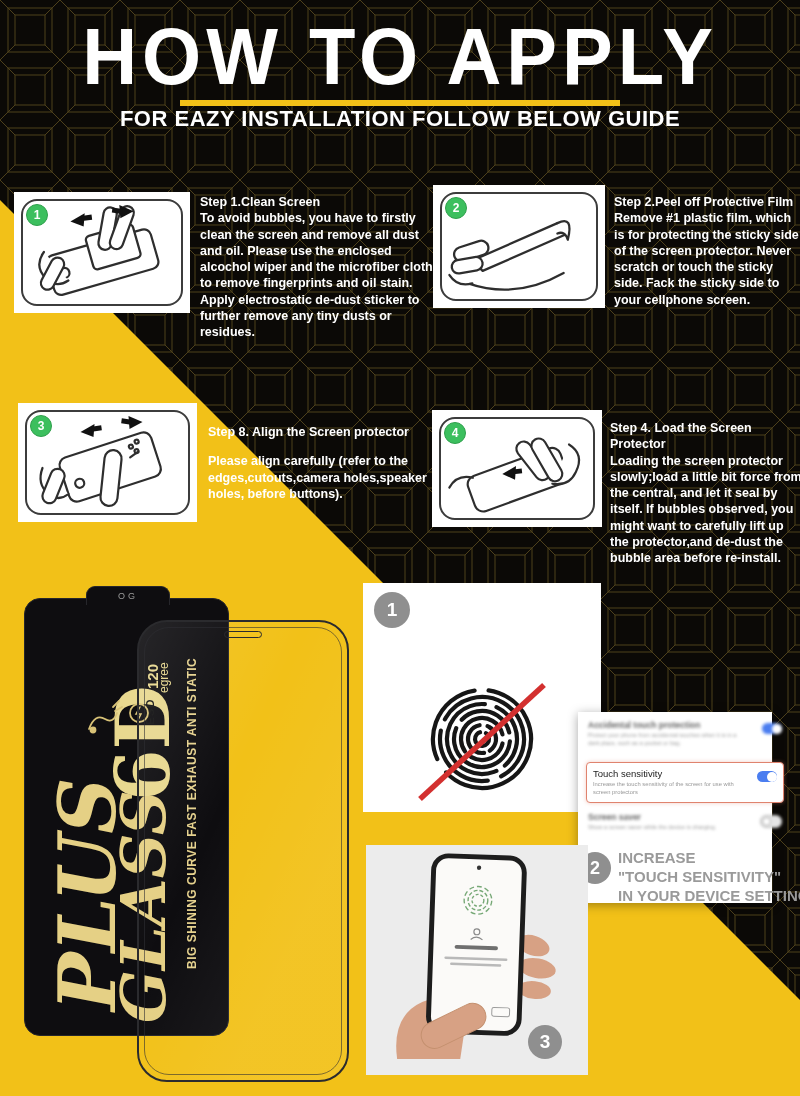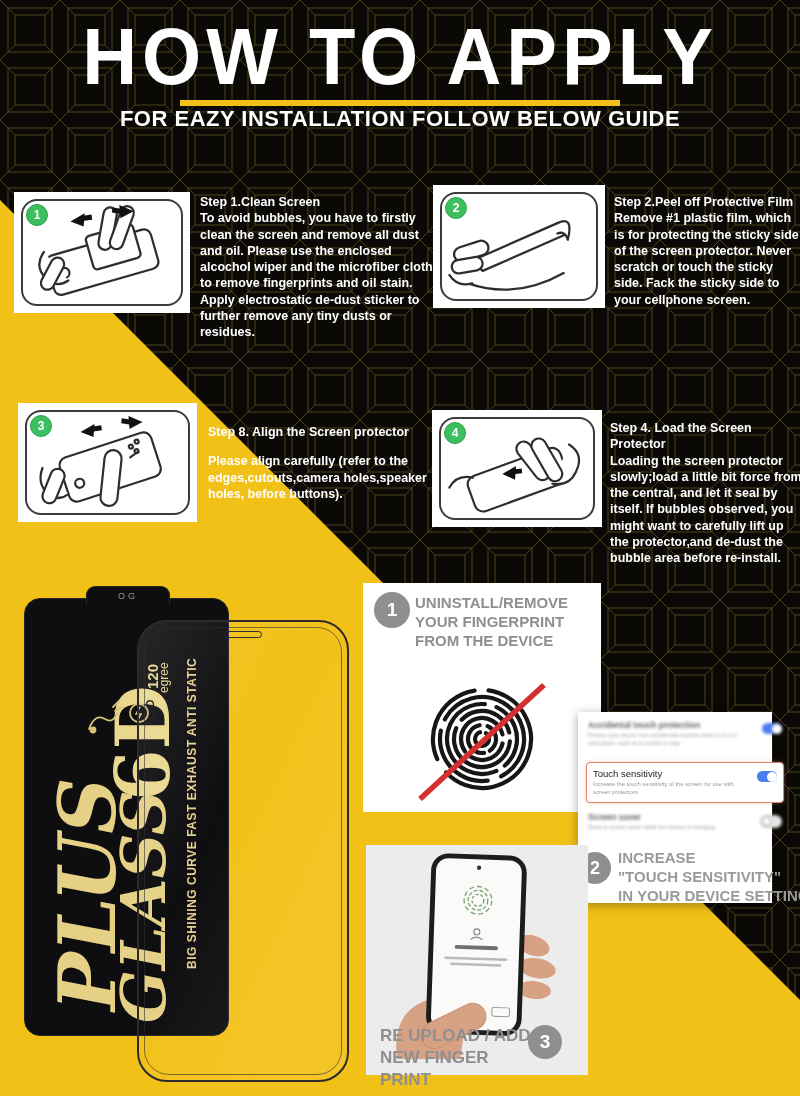--- a/index.html
+++ b/index.html
@@ -220,21 +220,20 @@
       </g>
     </svg>
   </div>
 
   <div class="glass-outline">
     <div class="glass-notch"></div>
   </div>
 
   <div class="card1">
     <div class="gray-circle" style="left:11px;top:9px;width:36px;height:36px;font-size:19px;">1</div>
-    <div class="card1-label gray-text">UNINSTALL/REMOVE YOUR FINGERPRINT FROM THE DEVICE</div>
     <svg class="fp-wrap" viewBox="0 0 140 140">
       <g fill="none" stroke="#161616" stroke-width="4.2" stroke-linecap="round">
         <circle cx="70" cy="72" r="7" stroke-dasharray="26 6" transform="rotate(40 70 72)"></circle>
         <circle cx="70" cy="72" r="14" stroke-dasharray="34 8 30 6" transform="rotate(120 70 72)"></circle>
         <circle cx="70" cy="72" r="21" stroke-dasharray="50 9 40 8" transform="rotate(210 70 72)"></circle>
         <circle cx="70" cy="72" r="28" stroke-dasharray="60 10 60 9" transform="rotate(80 70 72)"></circle>
         <circle cx="70" cy="72" r="35" stroke-dasharray="70 12 70 10" transform="rotate(160 70 72)"></circle>
         <circle cx="70" cy="72" r="42" stroke-dasharray="90 14 80 12" transform="rotate(300 70 72)"></circle>
         <circle cx="70" cy="72" r="49" stroke-dasharray="100 16 90 14" transform="rotate(20 70 72)"></circle>
       </g>
@@ -294,17 +293,16 @@
         </g>
         <circle cx="110" cy="86" r="3" fill="none" stroke="#8a8a8a" stroke-width="1.2"></circle>
         <path d="M104 94 q6 -5 12 0" stroke="#8a8a8a" stroke-width="1.2" fill="none"></path>
         <rect x="88" y="100" width="44" height="4" rx="2" fill="#6f6f6f"></rect>
         <rect x="78" y="112" width="64" height="2.6" rx="1.3" fill="#b9b9b9"></rect>
         <rect x="84" y="118" width="52" height="2.6" rx="1.3" fill="#b9b9b9"></rect>
         <rect x="128" y="162" width="18" height="9" rx="2" fill="none" stroke="#9a9a9a" stroke-width="1"></rect>
       </g>
       <rect x="52" y="168" width="70" height="27" rx="13.5" fill="#d7a184" stroke="#c4906f" stroke-width="1" transform="rotate(-26 87 181)"></rect>
     </svg>
-    <div class="card3-label gray-text">RE UPLOAD / ADD NEW FINGER PRINT</div>
     <div class="gray-circle" style="left:162px;top:180px;width:34px;height:34px;font-size:19px;">3</div>
   </div>
 
 </div>
 
 </body></html>

